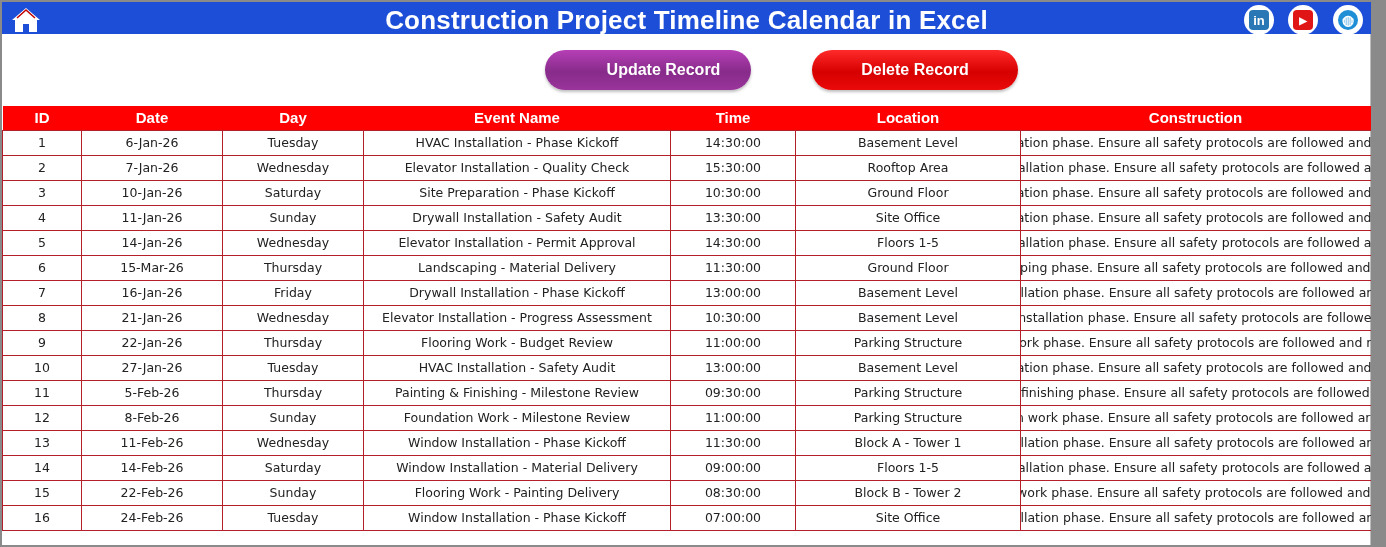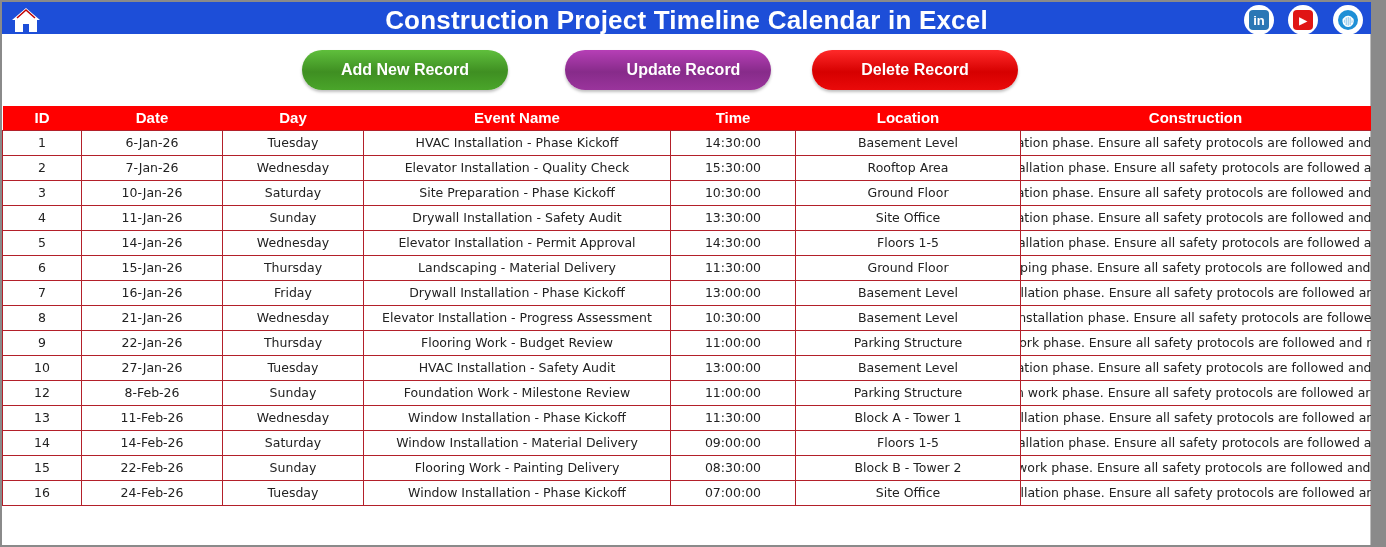--- a/index.html
+++ b/index.html
@@ -23,21 +23,21 @@
       background: #ffffff; display: flex; align-items: center; justify-content: center; cursor: pointer; }
     .social .inner { width: 20px; height: 20px; border-radius: 4px; display:flex; align-items:center; justify-content:center;
       color:#fff; font-family: "Liberation Sans", sans-serif; font-weight:bold; font-size:13px; }
     .btn {
       position: absolute; top: 48px; height: 40px; width: 206px; border-radius: 20px;
       color: #ffffff; font-family: "Liberation Sans", sans-serif; font-weight: bold; font-size: 16px;
       display: flex; align-items: center; justify-content: center; cursor: pointer;
       box-shadow: 0 2px 3px rgba(0,0,0,0.25);
     }
     .btn-add { left: 300px; background: linear-gradient(#5fbf3c, #3f8f22 55%, #4aa52a); }
-    .btn-update { left: 563px; background: linear-gradient(#b63fb6, #872b8a 55%, #9a349c); padding-left: 31px; }
+    .btn-update { left: 543px; background: linear-gradient(#b63fb6, #872b8a 55%, #9a349c); padding-left: 31px; }
     .btn-delete { left: 810px; background: linear-gradient(#ff2a2a, #d60000 55%, #ea0a0a); }
     table.grid {
       position: absolute; left: 0; top: 104px; border-collapse: collapse; table-layout: fixed;
       width: 1368px; font-family: "DejaVu Sans", sans-serif; font-size: 13px; color: #222;
     }
     .grid th {
       background: #ff0000; color: #ffffff; height: 24px; font-family: "Liberation Sans", sans-serif;
       font-weight: bold; font-size: 15px; text-align: center; border: none; margin-top: 16px;
     }
     .grid td {
@@ -65,21 +65,20 @@
       <div class="inner" style="background:#2a77b5;">in</div>
     </div>
     <div class="social" style="left:1286px;">
       <div class="inner" style="background:#e01515; font-size:10px;">▶</div>
     </div>
     <div class="social" style="left:1331px;">
       <div class="inner" style="background:#1e8fd6; border-radius:50%; font-size:14px;">◍</div>
     </div>
   </div>
 
-  <div class="btn btn-add">Add New Record</div>
   <div class="btn btn-update">Update Record</div>
   <div class="btn btn-delete">Delete Record</div>
 
   <table class="grid">
     <colgroup>
       <col style="width:79px">
         <col style="width:141px">
         <col style="width:141px">
         <col style="width:307px">
       <col style="width:125px">
@@ -138,21 +137,21 @@
           <td>5</td>
           <td>14-Jan-26</td>
           <td>Wednesday</td>
           <td>Elevator Installation - Permit Approval</td>
           <td>14:30:00</td>
           <td>Floors 1-5</td>
           <td class="desc"><span>stallation phase. Ensure all safety protocols are followed a</span></td>
         </tr>
         <tr>
           <td>6</td>
-          <td>15-Jan-26</td>
+          <td>15-Mar-26</td>
           <td>Thursday</td>
           <td>Landscaping - Material Delivery</td>
           <td>11:30:00</td>
           <td>Ground Floor</td>
           <td class="desc"><span>aping phase. Ensure all safety protocols are followed and</span></td>
         </tr>
         <tr>
           <td>7</td>
           <td>16-Jan-26</td>
           <td>Friday</td>
@@ -182,20 +181,29 @@
         <tr>
           <td>10</td>
           <td>27-Jan-26</td>
           <td>Tuesday</td>
           <td>HVAC Installation - Safety Audit</td>
           <td>13:00:00</td>
           <td>Basement Level</td>
           <td class="desc"><span>ation phase. Ensure all safety protocols are followed and</span></td>
         </tr>
         <tr>
+          <td>11</td>
+          <td>5-Feb-26</td>
+          <td>Thursday</td>
+          <td>Painting &amp; Finishing - Milestone Review</td>
+          <td>09:30:00</td>
+          <td>Parking Structure</td>
+          <td class="desc"><span>finishing phase. Ensure all safety protocols are followed</span></td>
+        </tr>
+        <tr>
           <td>12</td>
           <td>8-Feb-26</td>
           <td>Sunday</td>
           <td>Foundation Work - Milestone Review</td>
           <td>11:00:00</td>
           <td>Parking Structure</td>
           <td class="desc"><span>on work phase. Ensure all safety protocols are followed ar</span></td>
         </tr>
         <tr>
           <td>13</td>

